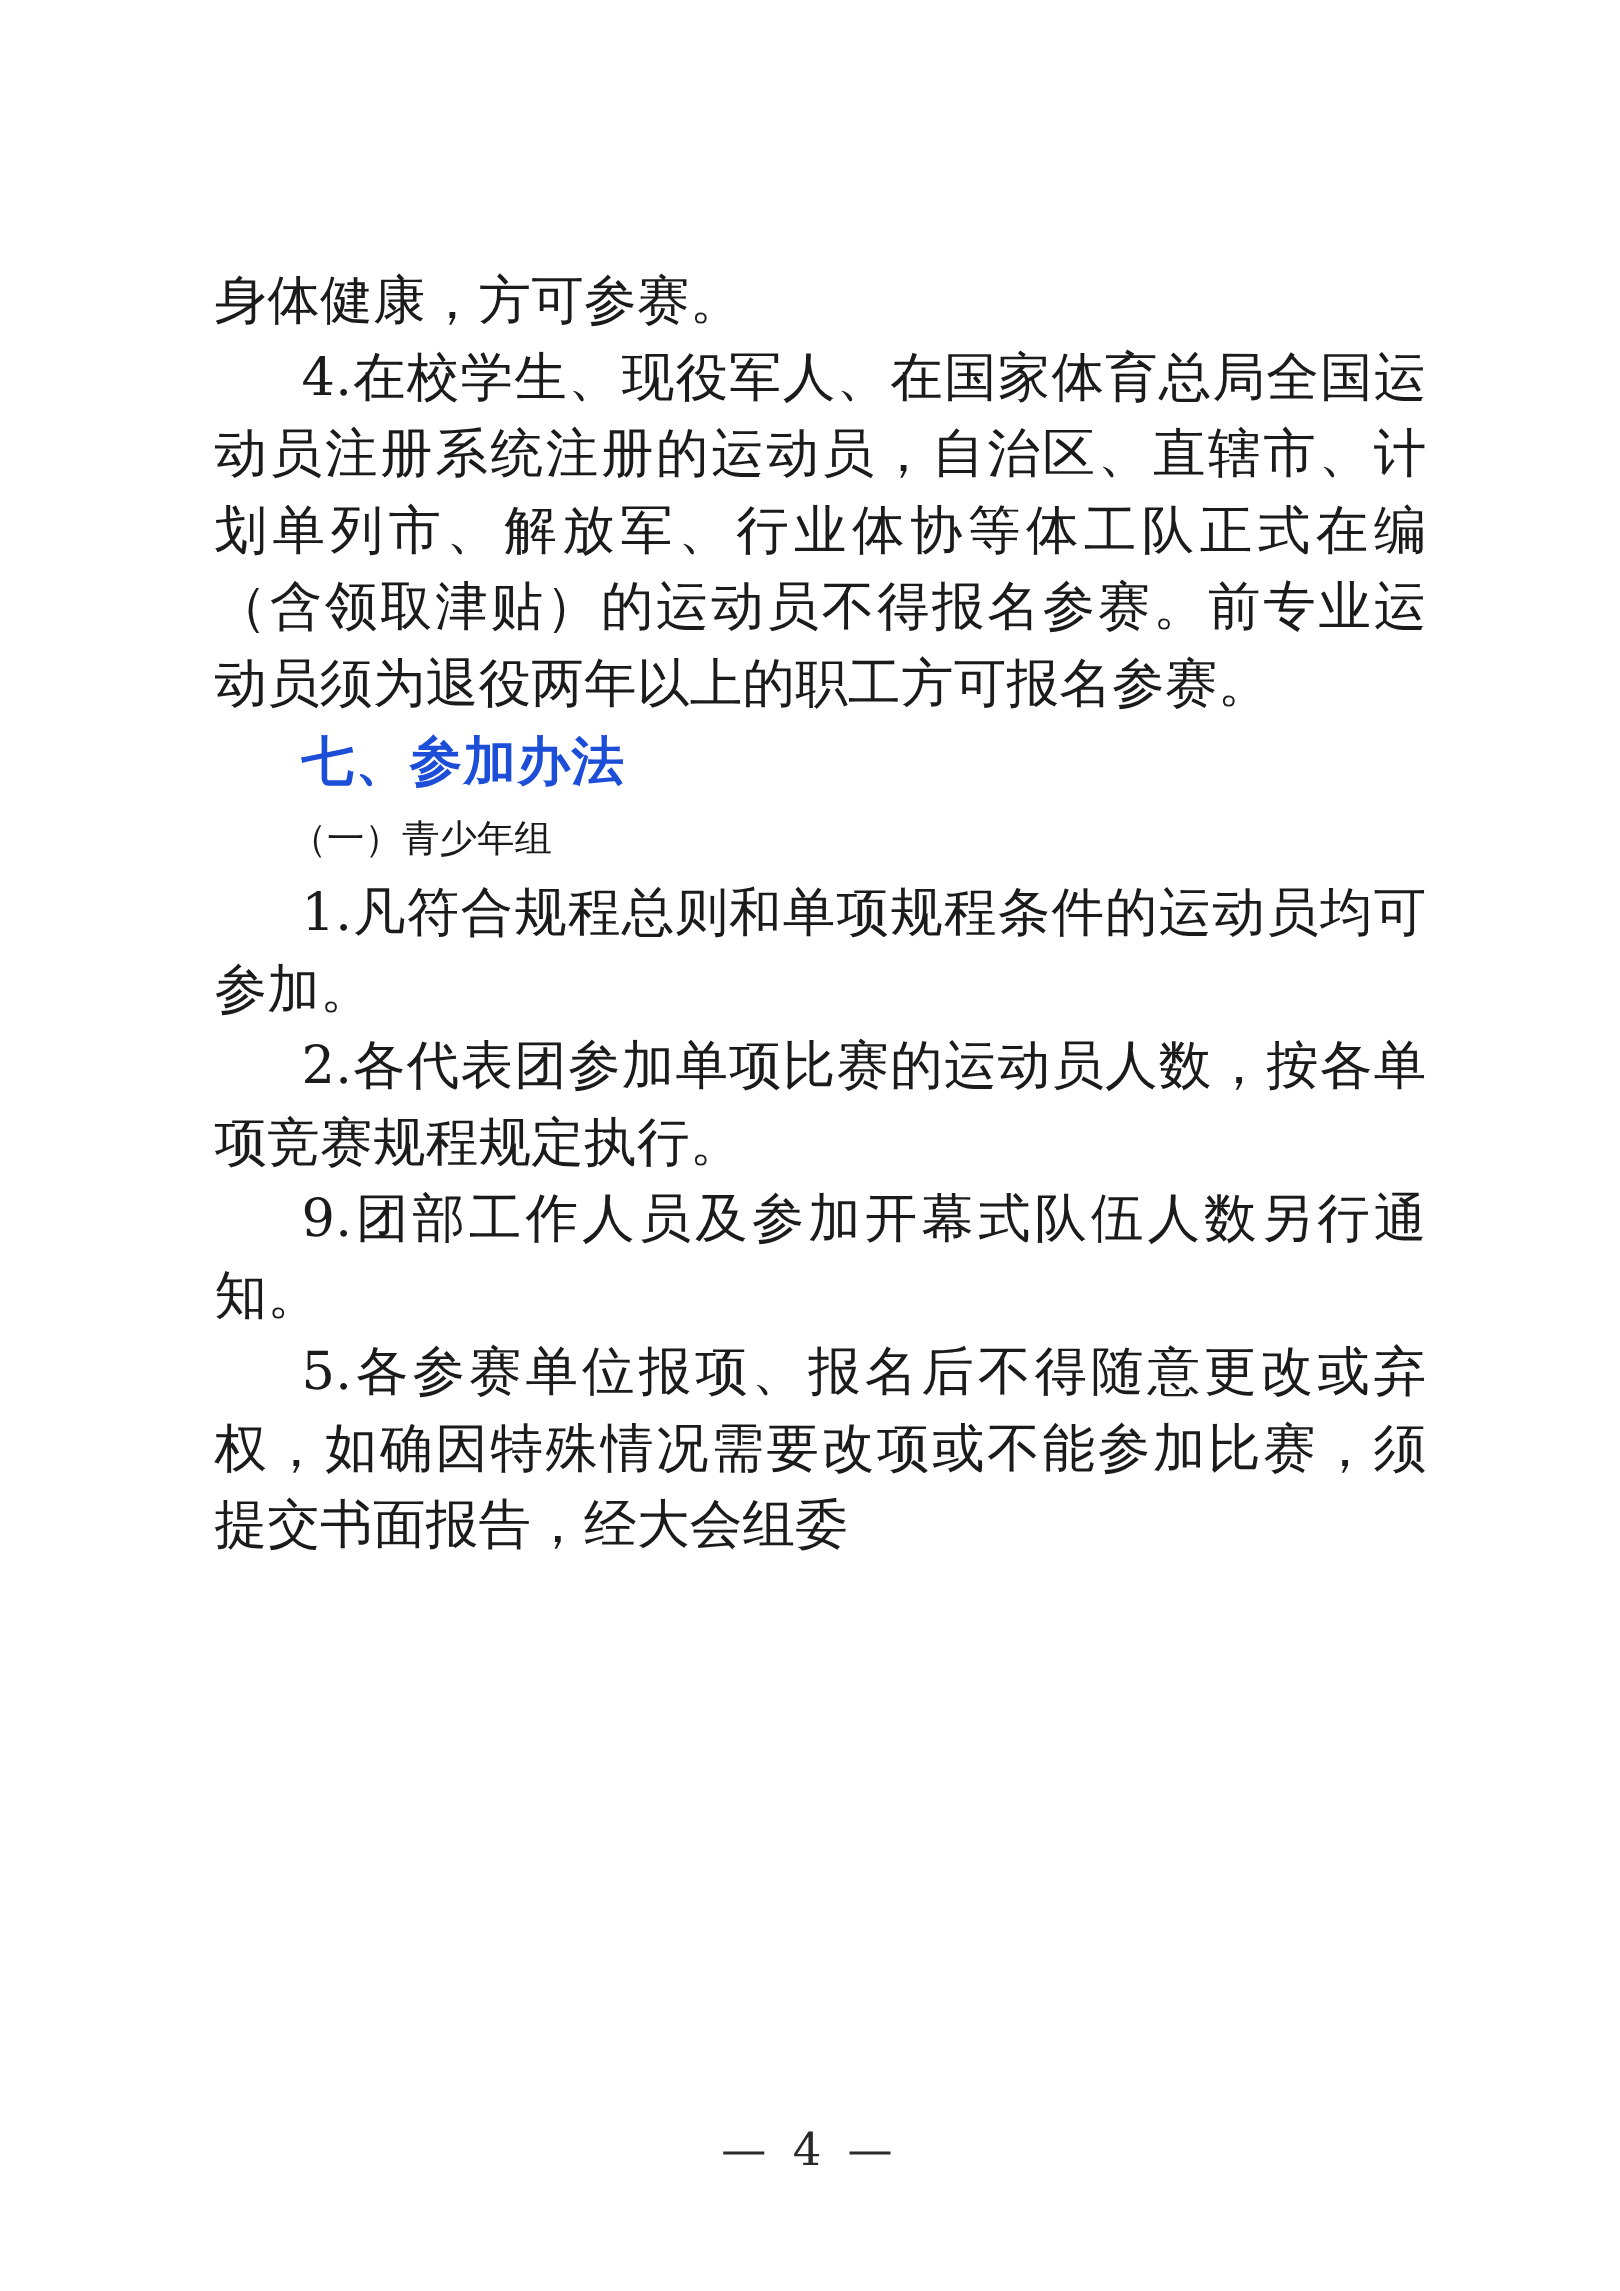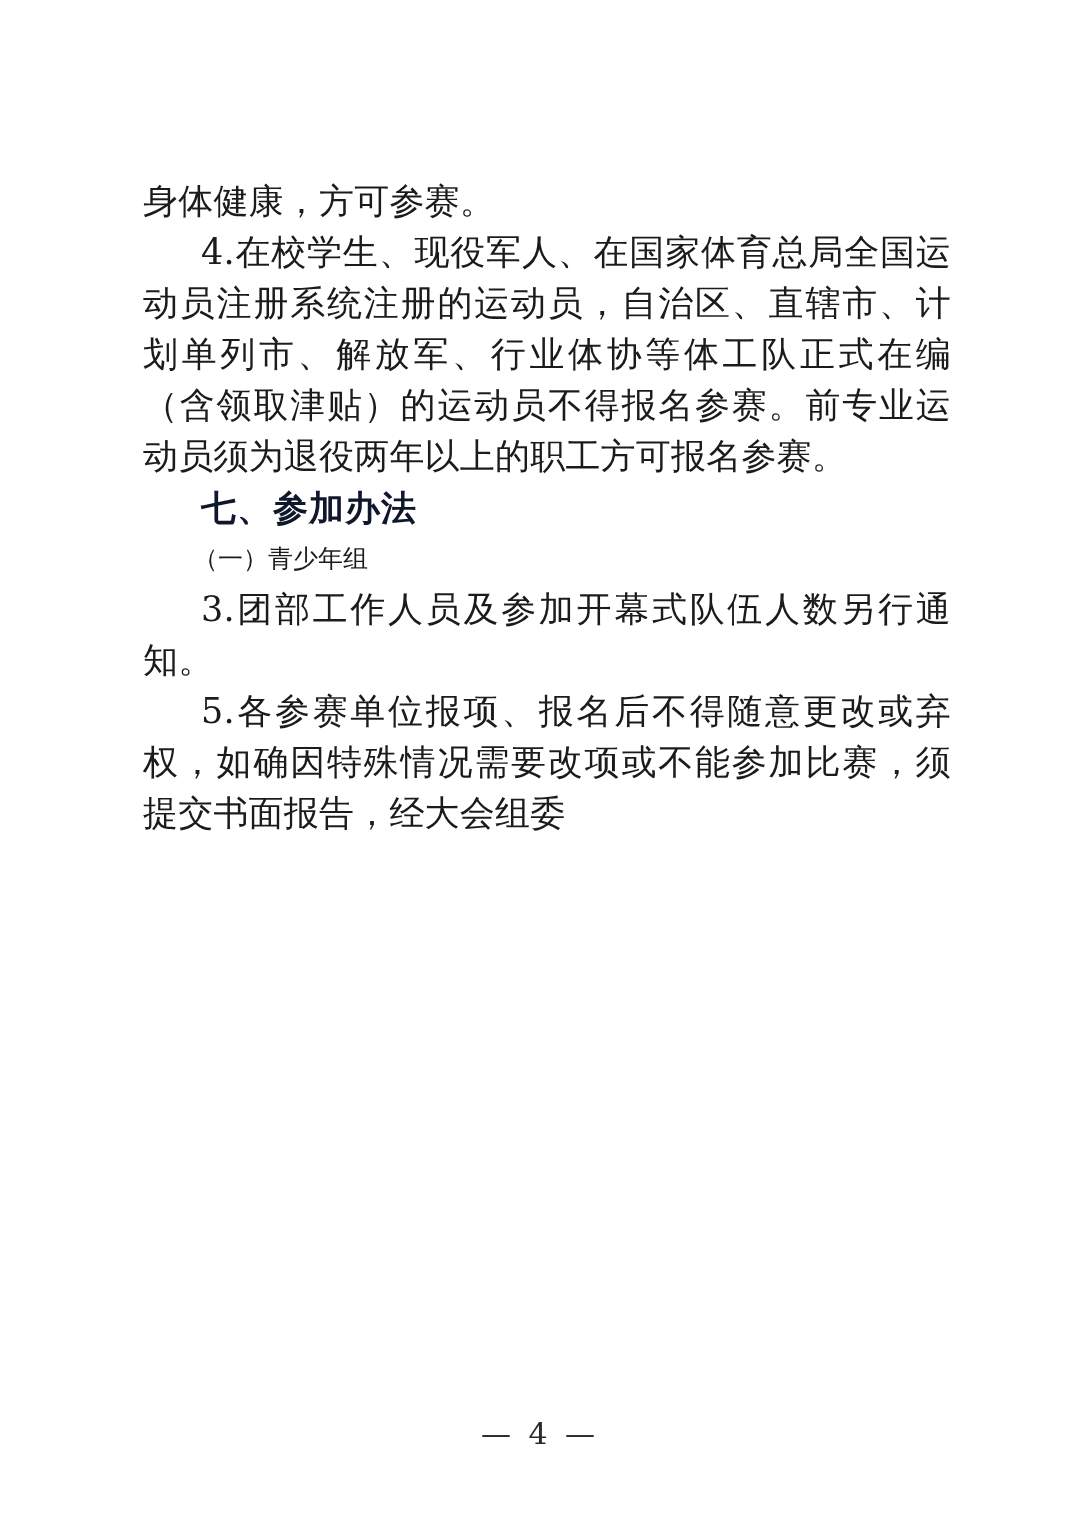--- a/index.html
+++ b/index.html
@@ -57,21 +57,21 @@
     text-indent: 58px;
   }
 
   
   .heading {
     font-size: 35px;
     line-height: 51px;
     margin: 0;
     text-indent: 58px;
     font-weight: 700;
-    color: #0f172a;
+    color: #1d4ed8;
     font-family: "DejaVu Serif", "Liberation Serif", serif;
     letter-spacing: 1px;
   }
 
   
   .subheading {
     font-size: 25px;
     line-height: 51px;
     margin: 0;
     text-indent: 50px;
@@ -102,23 +102,25 @@
     <p class="para cont">身体健康，方可参赛。</p>
 
     <p class="para indent">4.在校学生、现役军人、在国家体育总局全国运动员注册系统注册的运动员，自治区、直辖市、计划单列市、解放军、行业体协等体工队正式在编（含领取津贴）的运动员不得报名参赛。前专业运动员须为退役两年以上的职工方可报名参赛。</p>
 
 
 
     <h2 class="heading">七、参加办法</h2>
 
     <p class="subheading">（一）青少年组</p>
 
+    <p class="para indent">1.凡符合规程总则和单项规程条件的运动员均可参加。</p>
 
+    <p class="para indent">2.各代表团参加单项比赛的运动员人数，按各单项竞赛规程规定执行。</p>
 
-    <p class="para indent">3.团部工作人员及参加开幕式队伍人数另行通知。</p>
+    <p class="para indent">9.团部工作人员及参加开幕式队伍人数另行通知。</p>
 
 
     <p class="para indent">5.各参赛单位报项、报名后不得随意更改或弃权，如确因特殊情况需要改项或不能参加比赛，须提交书面报告，经大会组委</p>
 
   </div>
 
   <div class="page-number">— 4 —</div>
 
 </div>
 

